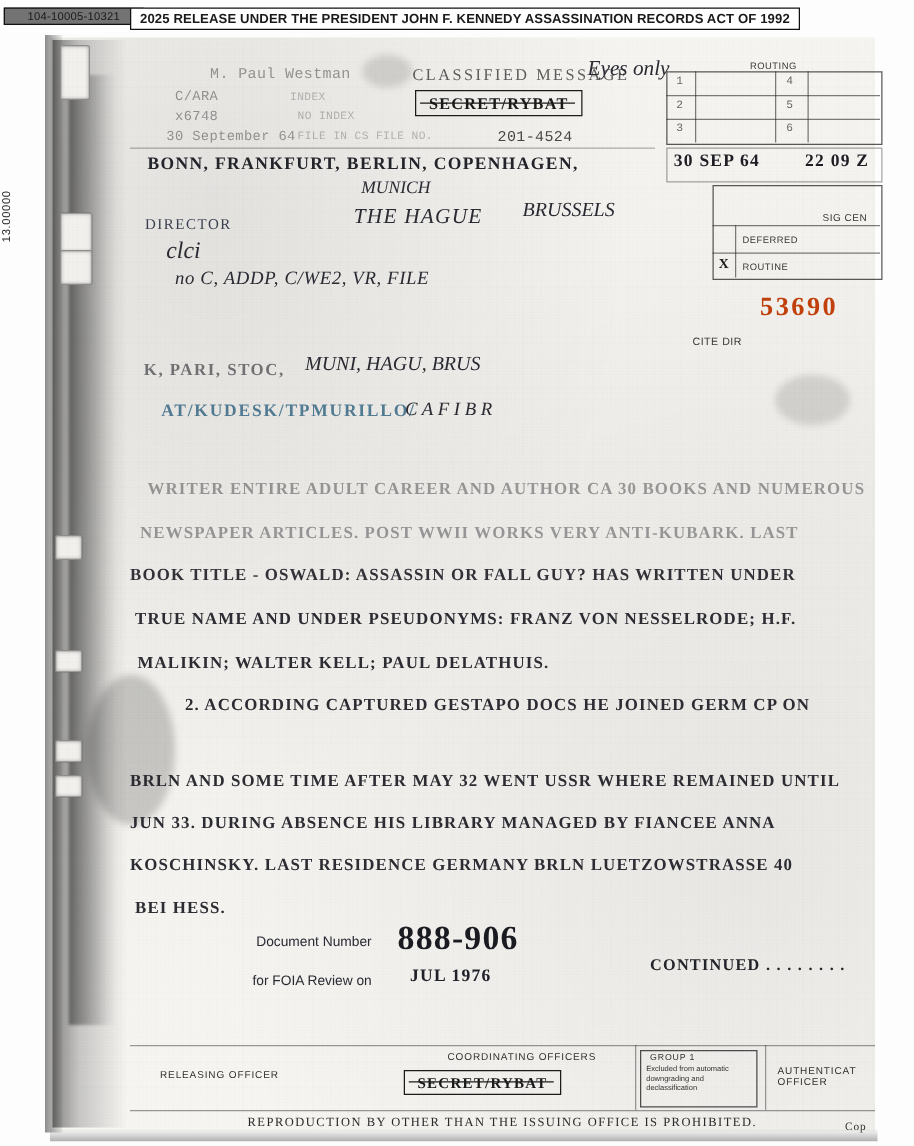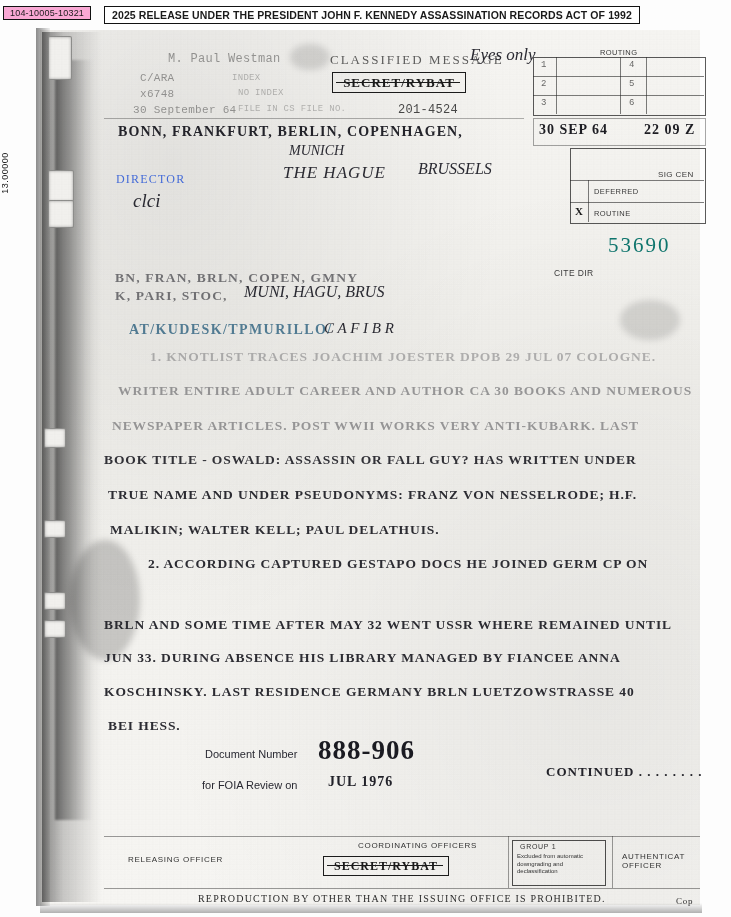--- a/index.html
+++ b/index.html
@@ -79,25 +79,25 @@
     border: 1px solid rgba(60,60,60,0.55);
     border-radius: 2px;
     box-shadow: inset 0 0 3px rgba(0,0,0,0.35);
   }
 
   
   .id-stamp {
     position: absolute;
     left: 3px; top: 6px;
     border: 1px solid #111;
-    padding: 1px 6px;
+    padding: 1px 18px;
     font-family: "Liberation Sans", sans-serif;
     font-size: 9px;
     letter-spacing: 0.2px;
-    background: #f9a8d4;
+    background: #737373;
   }
   .release-banner {
     position: absolute;
     left: 104px; top: 6px;
     border: 1px solid #111;
     padding: 2px 7px;
     font-family: "Liberation Sans", sans-serif;
     font-weight: bold;
     font-size: 10.5px;
     letter-spacing: 0.1px;
@@ -212,24 +212,24 @@
     font-family: "Liberation Serif", serif;
     font-size: 10px;
     letter-spacing: 1.2px;
     color: #2b2b2b;
     white-space: nowrap;
   }
 
   .num-stamp {
     position: absolute;
     font-family: "Liberation Serif", serif;
-    font-weight: normal;
+    font-weight: bold;
     font-size: 21px;
     letter-spacing: 2px;
-    color: #0f766e;
+    color: #c2410c;
   }
   .date-stamp {
     position: absolute;
     font-family: "Liberation Serif", serif;
     font-weight: bold;
     font-size: 14px;
     letter-spacing: 1px;
     color: #1e1e24;
   }
   .blot {
@@ -310,48 +310,47 @@
   <div class="lbl" style="left:594px; top:187px;">DEFERRED</div>
   <div class="lbl" style="left:594px; top:209px;text-align:center;">ROUTINE</div>
   <div style="position:absolute; left:575px; top:205px; font-family:'Liberation Serif',serif; font-weight:bold; font-size:11px;">X</div>
 
   <div class="num-stamp" style="left:608px; top:233px;">53690</div>
   <div class="lbl" style="left:554px; top:268px; font-size:8.5px;">CITE DIR</div>
 
   <div class="hline" style="left:104px; top:118px; width:420px; background:rgba(40,40,40,0.35);"></div>
 
   <div style="position:absolute; left:118px; top:124px; font-family:'Liberation Serif',serif; font-weight:bold; font-size:14px; letter-spacing:1.1px; color:#24242b;">BONN, FRANKFURT, BERLIN, COPENHAGEN,</div>
-  <div style="position:absolute; left:116px; top:172px; font-family:'Liberation Serif',serif; font-size:12px; letter-spacing:1.2px; color:#1d4ed8; opacity:0.8;">DIRECTOR</div>
+  <div style="position:absolute; left:116px; top:172px; font-family:'Liberation Serif',serif; font-size:12px; letter-spacing:1.2px; color:#0f172a; opacity:0.8;">DIRECTOR</div>
 
   <div class="hand" style="left:283px; top:163px; font-size:17px; letter-spacing:1px;">THE HAGUE</div>
   <div class="hand" style="left:289px; top:143px; font-size:14px;">MUNICH</div>
   <div class="hand" style="left:418px; top:160px; font-size:16px;">BRUSSELS</div>
 
   <div class="hand" style="left:133px; top:190px; font-size:19px;">clci</div>
-
-  <div style="position:absolute; left:115px; top:270px; font-family:'Liberation Serif',serif; font-size:13.5px; letter-spacing:1.2px; color:#2b2b32; opacity:0.62; font-weight:bold;">BN, FRAN, BRLN, COPEN,  GMNY</div>
+  <div class="hand" style="left:140px; top:215px; font-size:15px; letter-spacing:0.5px;">no C, ADDP, C/WE2, VR, FILE</div>
+
   <div style="position:absolute; left:115px; top:288px; font-family:'Liberation Serif',serif; font-size:13.5px; letter-spacing:1.2px; color:#2b2b32; opacity:0.62; font-weight:bold;">K, PARI, STOC,</div>
   <div class="hand" style="left:244px; top:283px; font-size:16px;">MUNI, HAGU, BRUS</div>
 
   <div style="position:absolute; left:115px; top:322px; font-family:'Liberation Serif',serif; font-size:14px; letter-spacing:1.4px; color:#0c4a6e; opacity:0.68; font-weight:bold;margin-left:14px;">AT/KUDESK/TPMURILLO/</div>
   <div class="hand" style="left:324px; top:320px; font-size:15px;">C A F I B R</div>
 
-  <div class="body-line dimmer" style="left:150px; top:349px;">1.  KNOTLIST TRACES JOACHIM JOESTER DPOB 29 JUL 07 COLOGNE.</div>
   <div class="body-line dim" style="left:118px; top:383px;">WRITER ENTIRE ADULT CAREER AND AUTHOR CA 30 BOOKS AND NUMEROUS</div>
   <div class="body-line dim" style="left:112px; top:418px;">NEWSPAPER ARTICLES.  POST WWII WORKS VERY ANTI-KUBARK.  LAST</div>
   <div class="body-line" style="left:104px; top:452px; opacity:0.92;">BOOK TITLE - OSWALD:  ASSASSIN OR FALL GUY?  HAS WRITTEN UNDER</div>
   <div class="body-line" style="left:108px; top:487px; opacity:0.95;">TRUE NAME AND UNDER PSEUDONYMS:  FRANZ VON NESSELRODE; H.F.</div>
   <div class="body-line" style="left:110px; top:522px; opacity:0.95;">MALIKIN; WALTER KELL; PAUL DELATHUIS.</div>
   <div class="body-line" style="left:148px; top:556px; opacity:0.95;">2.  ACCORDING CAPTURED GESTAPO DOCS HE JOINED GERM CP ON</div>
   <div class="body-line" style="left:104px; top:617px; opacity:0.95;">BRLN AND SOME TIME AFTER MAY 32 WENT USSR WHERE REMAINED UNTIL</div>
   <div class="body-line" style="left:104px; top:650px; opacity:0.95;">JUN 33.  DURING ABSENCE HIS LIBRARY MANAGED BY FIANCEE ANNA</div>
   <div class="body-line" style="left:104px; top:684px; opacity:0.95;">KOSCHINSKY.  LAST RESIDENCE GERMANY BRLN LUETZOWSTRASSE 40</div>
   <div class="body-line" style="left:108px; top:718px; opacity:0.95;">BEI HESS.</div>
 
-  <div style="position:absolute; left:520px; top:764px; font-family:'Liberation Serif',serif; font-weight:bold; font-size:13px; letter-spacing:1px; color:#24242b;margin-left:26px;">CONTINUED . . . . . . . .</div>
+  <div style="position:absolute; left:520px; top:764px; font-family:'Liberation Serif',serif; font-weight:bold; font-size:13px; letter-spacing:1px; color:#24242b;">CONTINUED . . . . . . . .</div>
 
   <div class="small-label" style="left:205px; top:748px;">Document Number</div>
   <div class="doc-num-hand" style="left:318px; top:735px;">888-906</div>
   <div class="small-label" style="left:202px; top:779px;">for FOIA Review on</div>
   <div style="position:absolute; left:328px; top:774px; font-family:'Liberation Serif',serif; font-weight:bold; font-size:14px; letter-spacing:1px; color:#22222a;">JUL 1976</div>
 
   <div class="hline" style="left:104px; top:836px; width:596px; background:rgba(40,40,40,0.45);"></div>
   <div class="vline" style="left:508px; top:836px; height:52px; background:rgba(40,40,40,0.45);"></div>
   <div class="vline" style="left:612px; top:836px; height:52px; background:rgba(40,40,40,0.45);"></div>
   <div class="hline" style="left:104px; top:888px; width:596px; background:rgba(40,40,40,0.45);"></div>

